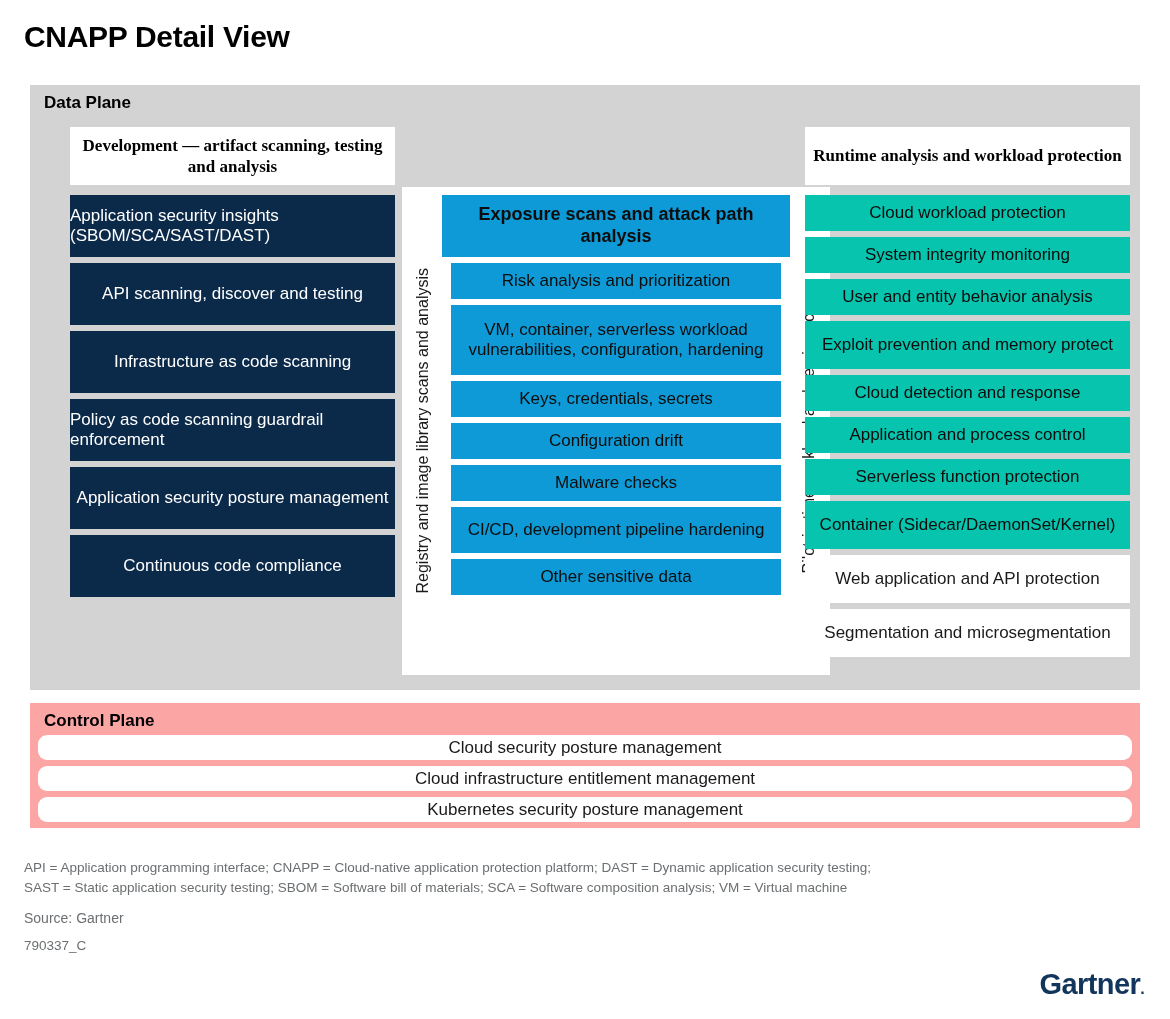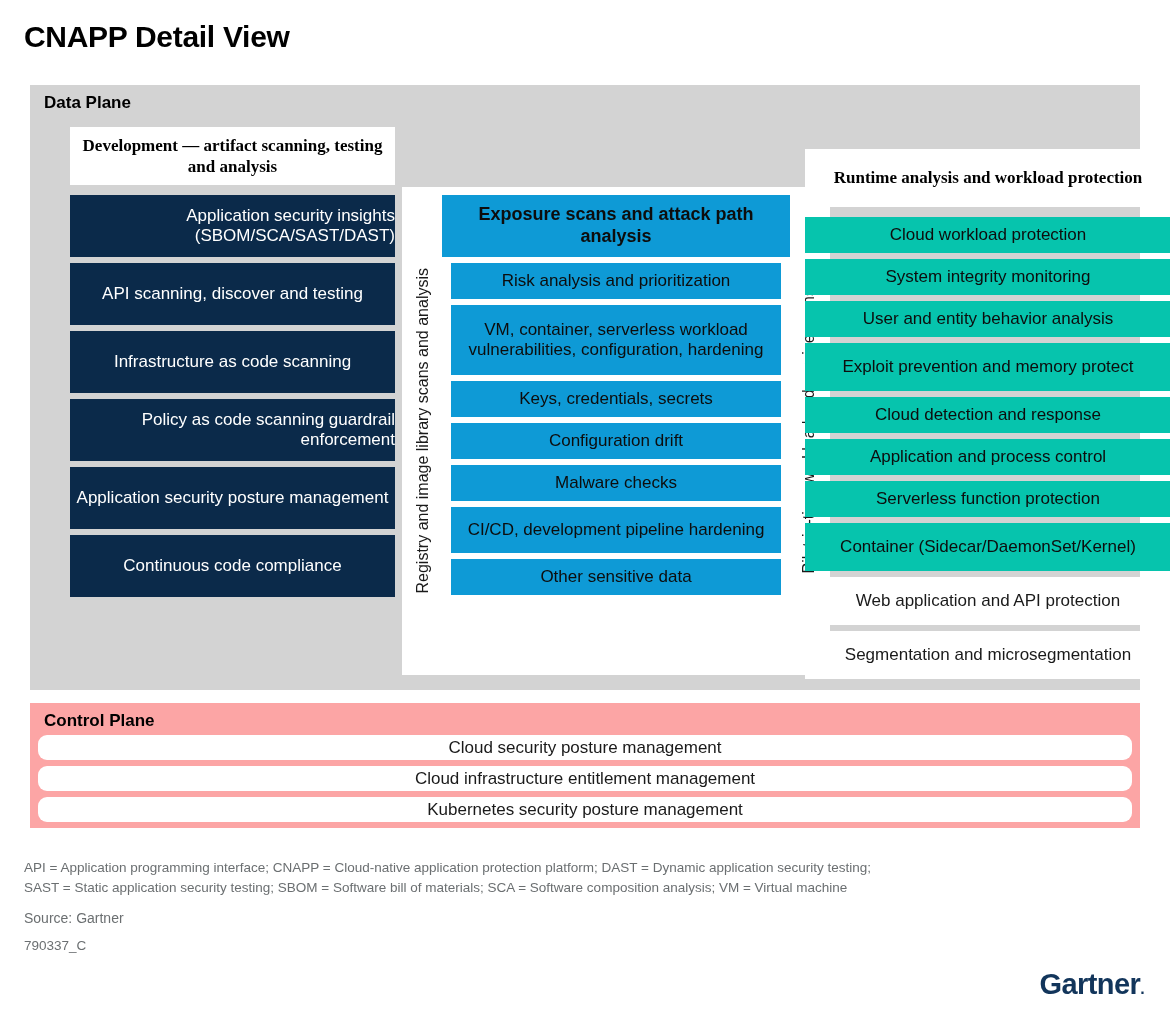--- a/index.html
+++ b/index.html
@@ -47,32 +47,32 @@
     background:#7d8689;
     clip-path:polygon(30px 0, 100% 0, 100% 100%, 30px 100%, 30px 100%, 0 50%);
     display:flex;align-items:center;
   }
   .shift-arrow span{
     margin-left:38px;color:#fff;font-size:17px;white-space:nowrap;
   }
 
   
   .col-left{position:absolute;left:40px;top:42px;width:325px;}
-  .col-right{position:absolute;left:775px;top:42px;width:366px;margin-top:22px;}
+  .col-right{position:absolute;left:775px;top:42px;width:325px;}
 
   .col-head{
     background:#fff;height:58px;
     display:flex;align-items:center;justify-content:center;text-align:center;
     font-size:17px;font-weight:bold;line-height:1.25;
     margin-bottom:10px;
     font-family:Liberation Serif, serif;
   }
 
   .box{
-    display:flex;align-items:center;justify-content:center;text-align:right;
+    display:flex;align-items:center;justify-content:center;text-align:left;
     line-height:1.2;margin-bottom:6px;
   }
   .box-navy{background:#0b2a4a;color:#fff;font-size:17px;height:62px;}
   .box-teal{background:#06c4ad;color:#0d0d0d;font-size:17px;height:36px;}
   .box-teal.tall{height:48px;}
   .box-white{background:#fff;color:#1a1a1a;font-size:17px;height:48px;}
 
   
   .mid-panel{
     position:absolute;left:372px;top:102px;width:428px;height:488px;

